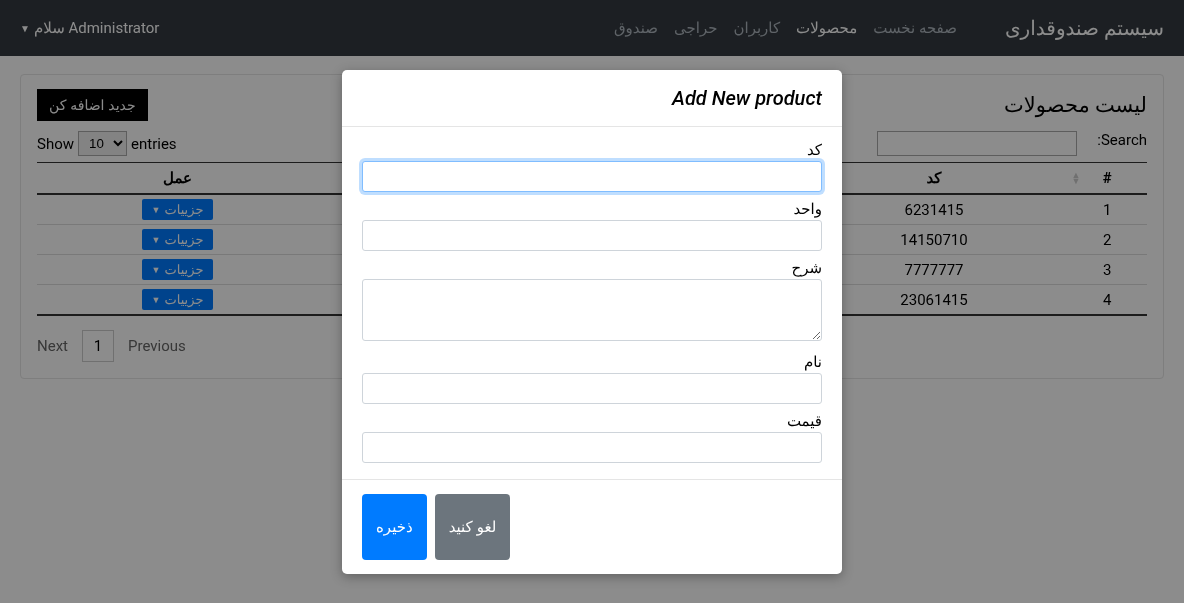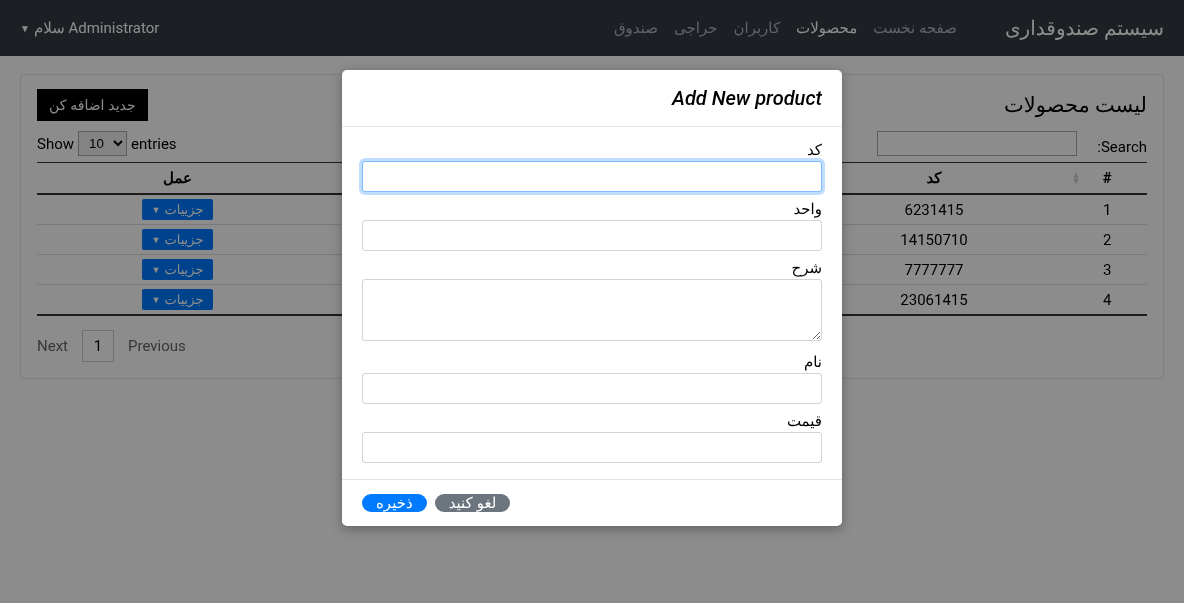--- a/index.html
+++ b/index.html
@@ -61,21 +61,21 @@
 }
 .table-controls {
   display: flex;
   flex-direction: row;
   justify-content: space-between;
   align-items: center;
   margin-bottom: 6px;
 }
 .show-entries { display: flex; align-items: center; gap: 4px; font-size: 15px; }
 .show-entries select { padding: 3px 6px; border: 1px solid #aaa; }
-.search-box { display: flex; flex-direction: row-reverse; align-items: flex-end; gap: 20px; font-size: 15px; }
+.search-box { display: flex; flex-direction: row-reverse; align-items: flex-start; gap: 20px; font-size: 15px; }
 .search-box input { border: 1px solid #aaa; padding: 4px; width: 200px; }
 
 table { width: 100%; border-collapse: collapse; direction: rtl; }
 thead th {
   border-top: 1px solid #333;
   border-bottom: 2px solid #333;
   padding: 6px 8px;
   font-size: 15px;
   text-align: center;
   position: relative;
@@ -155,22 +155,22 @@
 }
 textarea.form-control { height: 62px; resize: vertical; }
 .modal-footer {
   padding: 14px 20px;
   border-top: 1px solid #e5e5e5;
   display: flex;
   gap: 8px;
 }
 .btn {
   border: none;
-  border-radius: 13px;
-  padding: 0 14px;
+  border-radius: 4px;
+  padding: 24px 14px;
   font-size: 15px;
   cursor: pointer;
   color: #fff;
 }
 .btn-primary { background: #007bff; }
 .btn-secondary { background: #6c757d; }
 </style>
 </head>
 <body>
 

